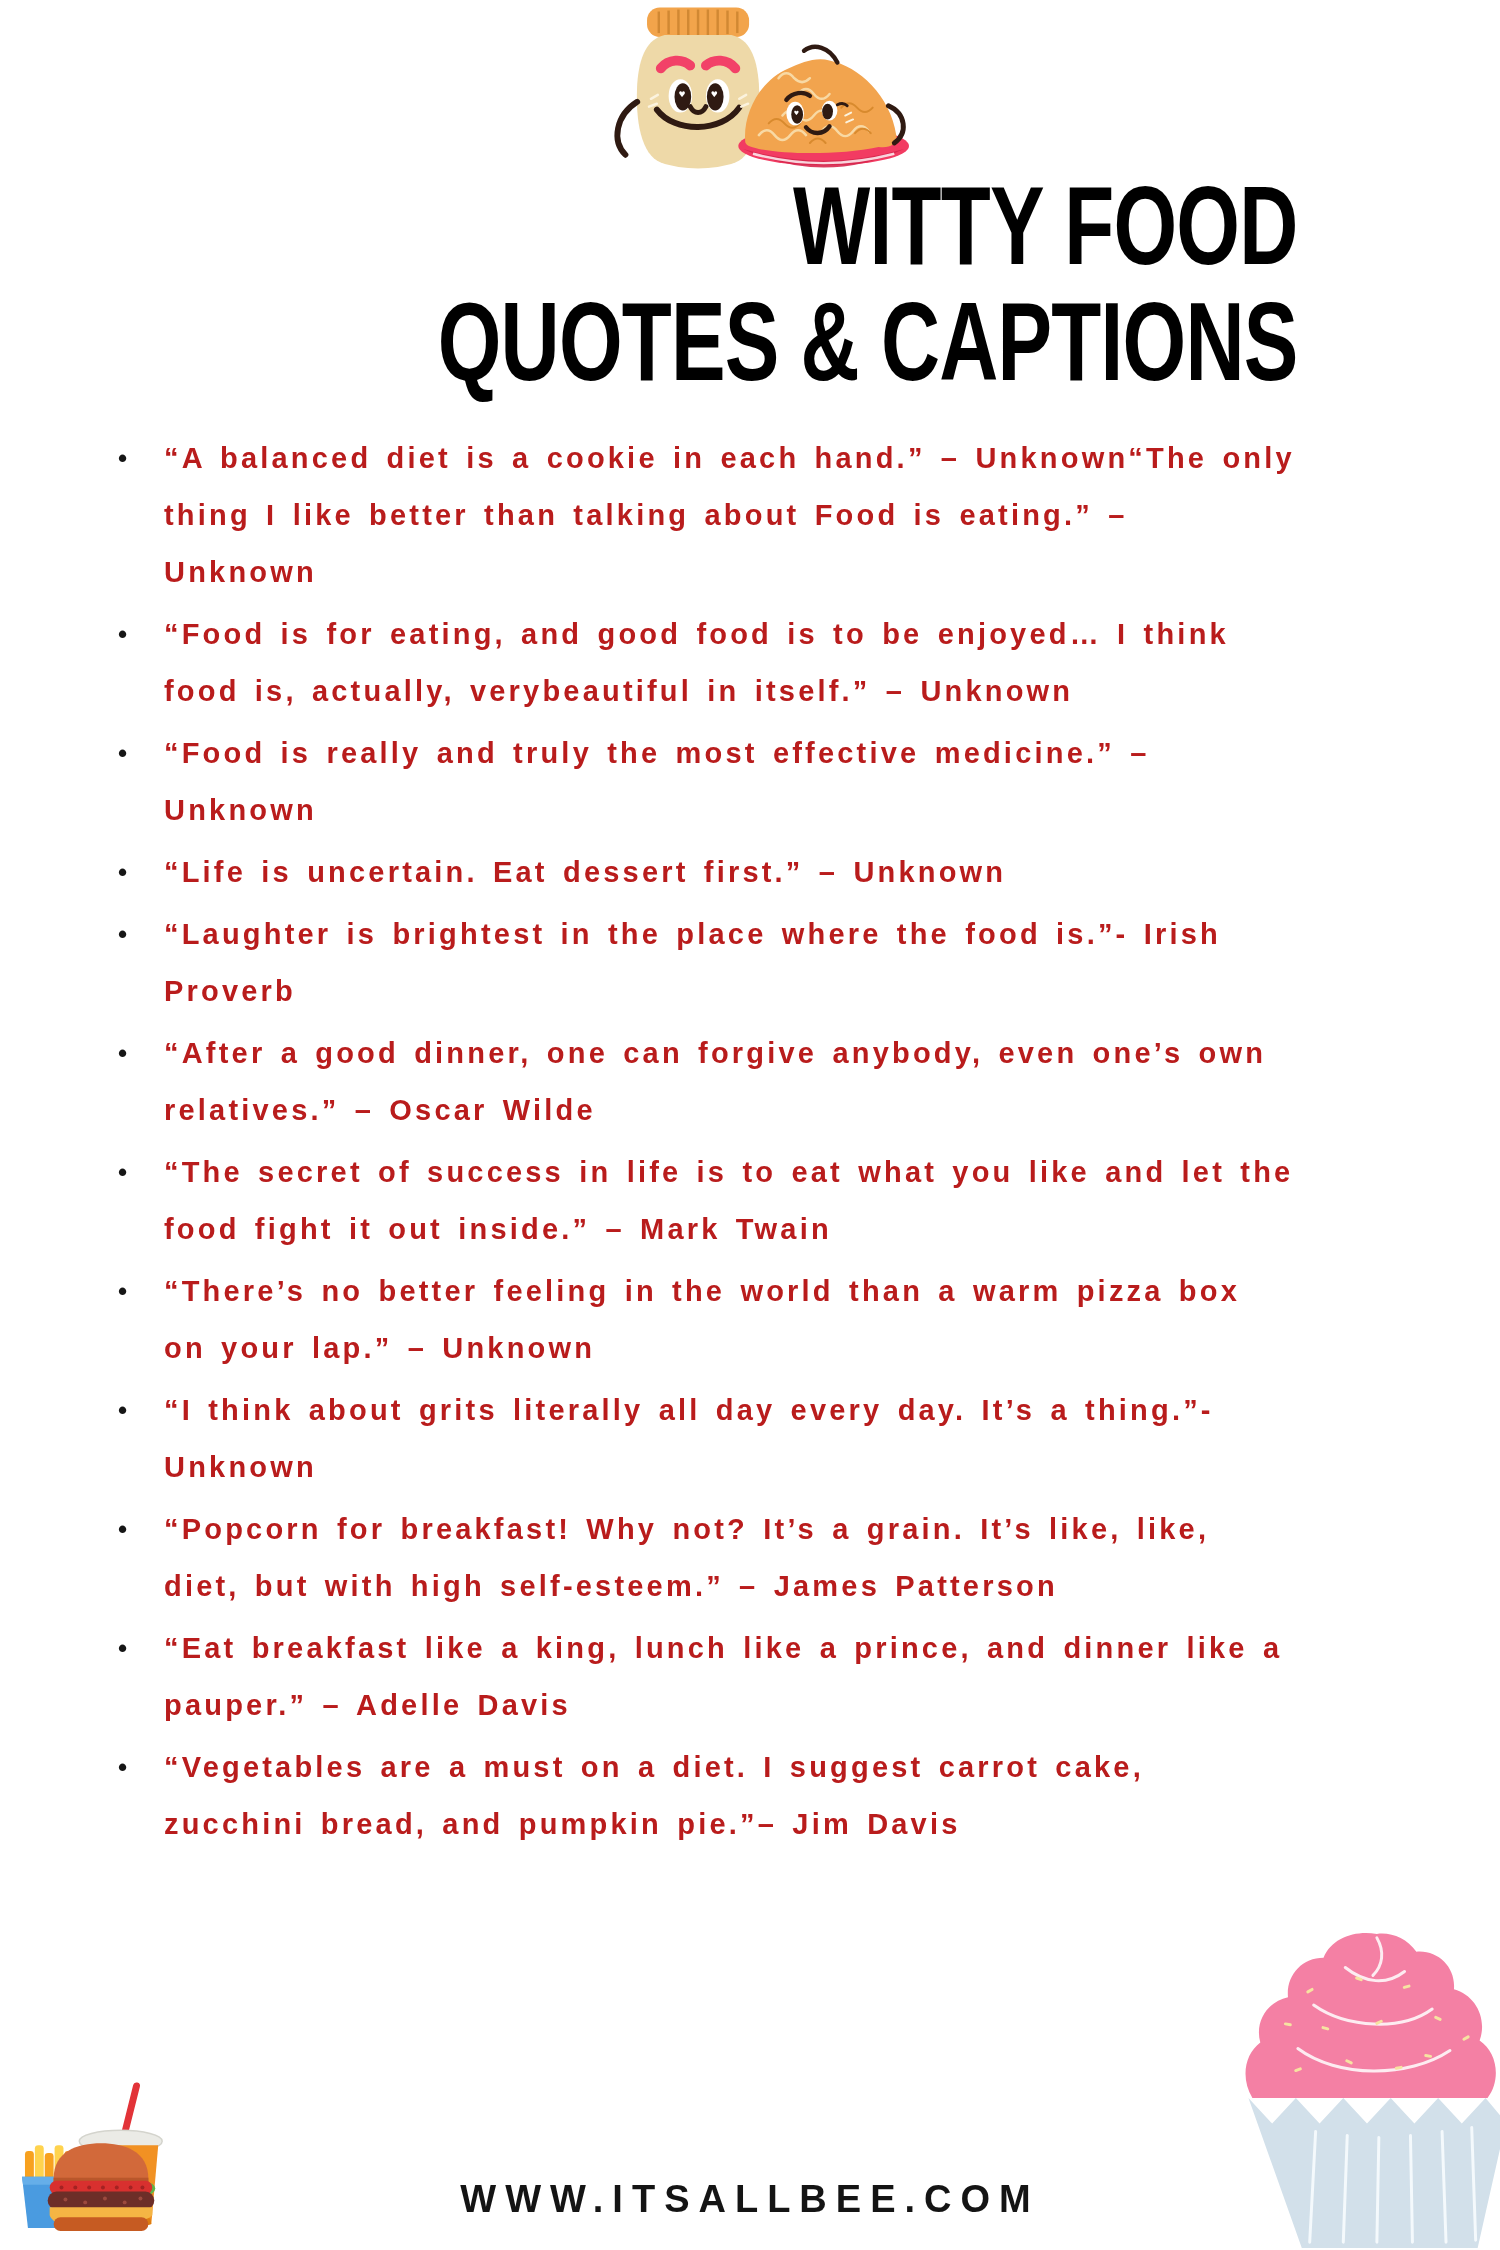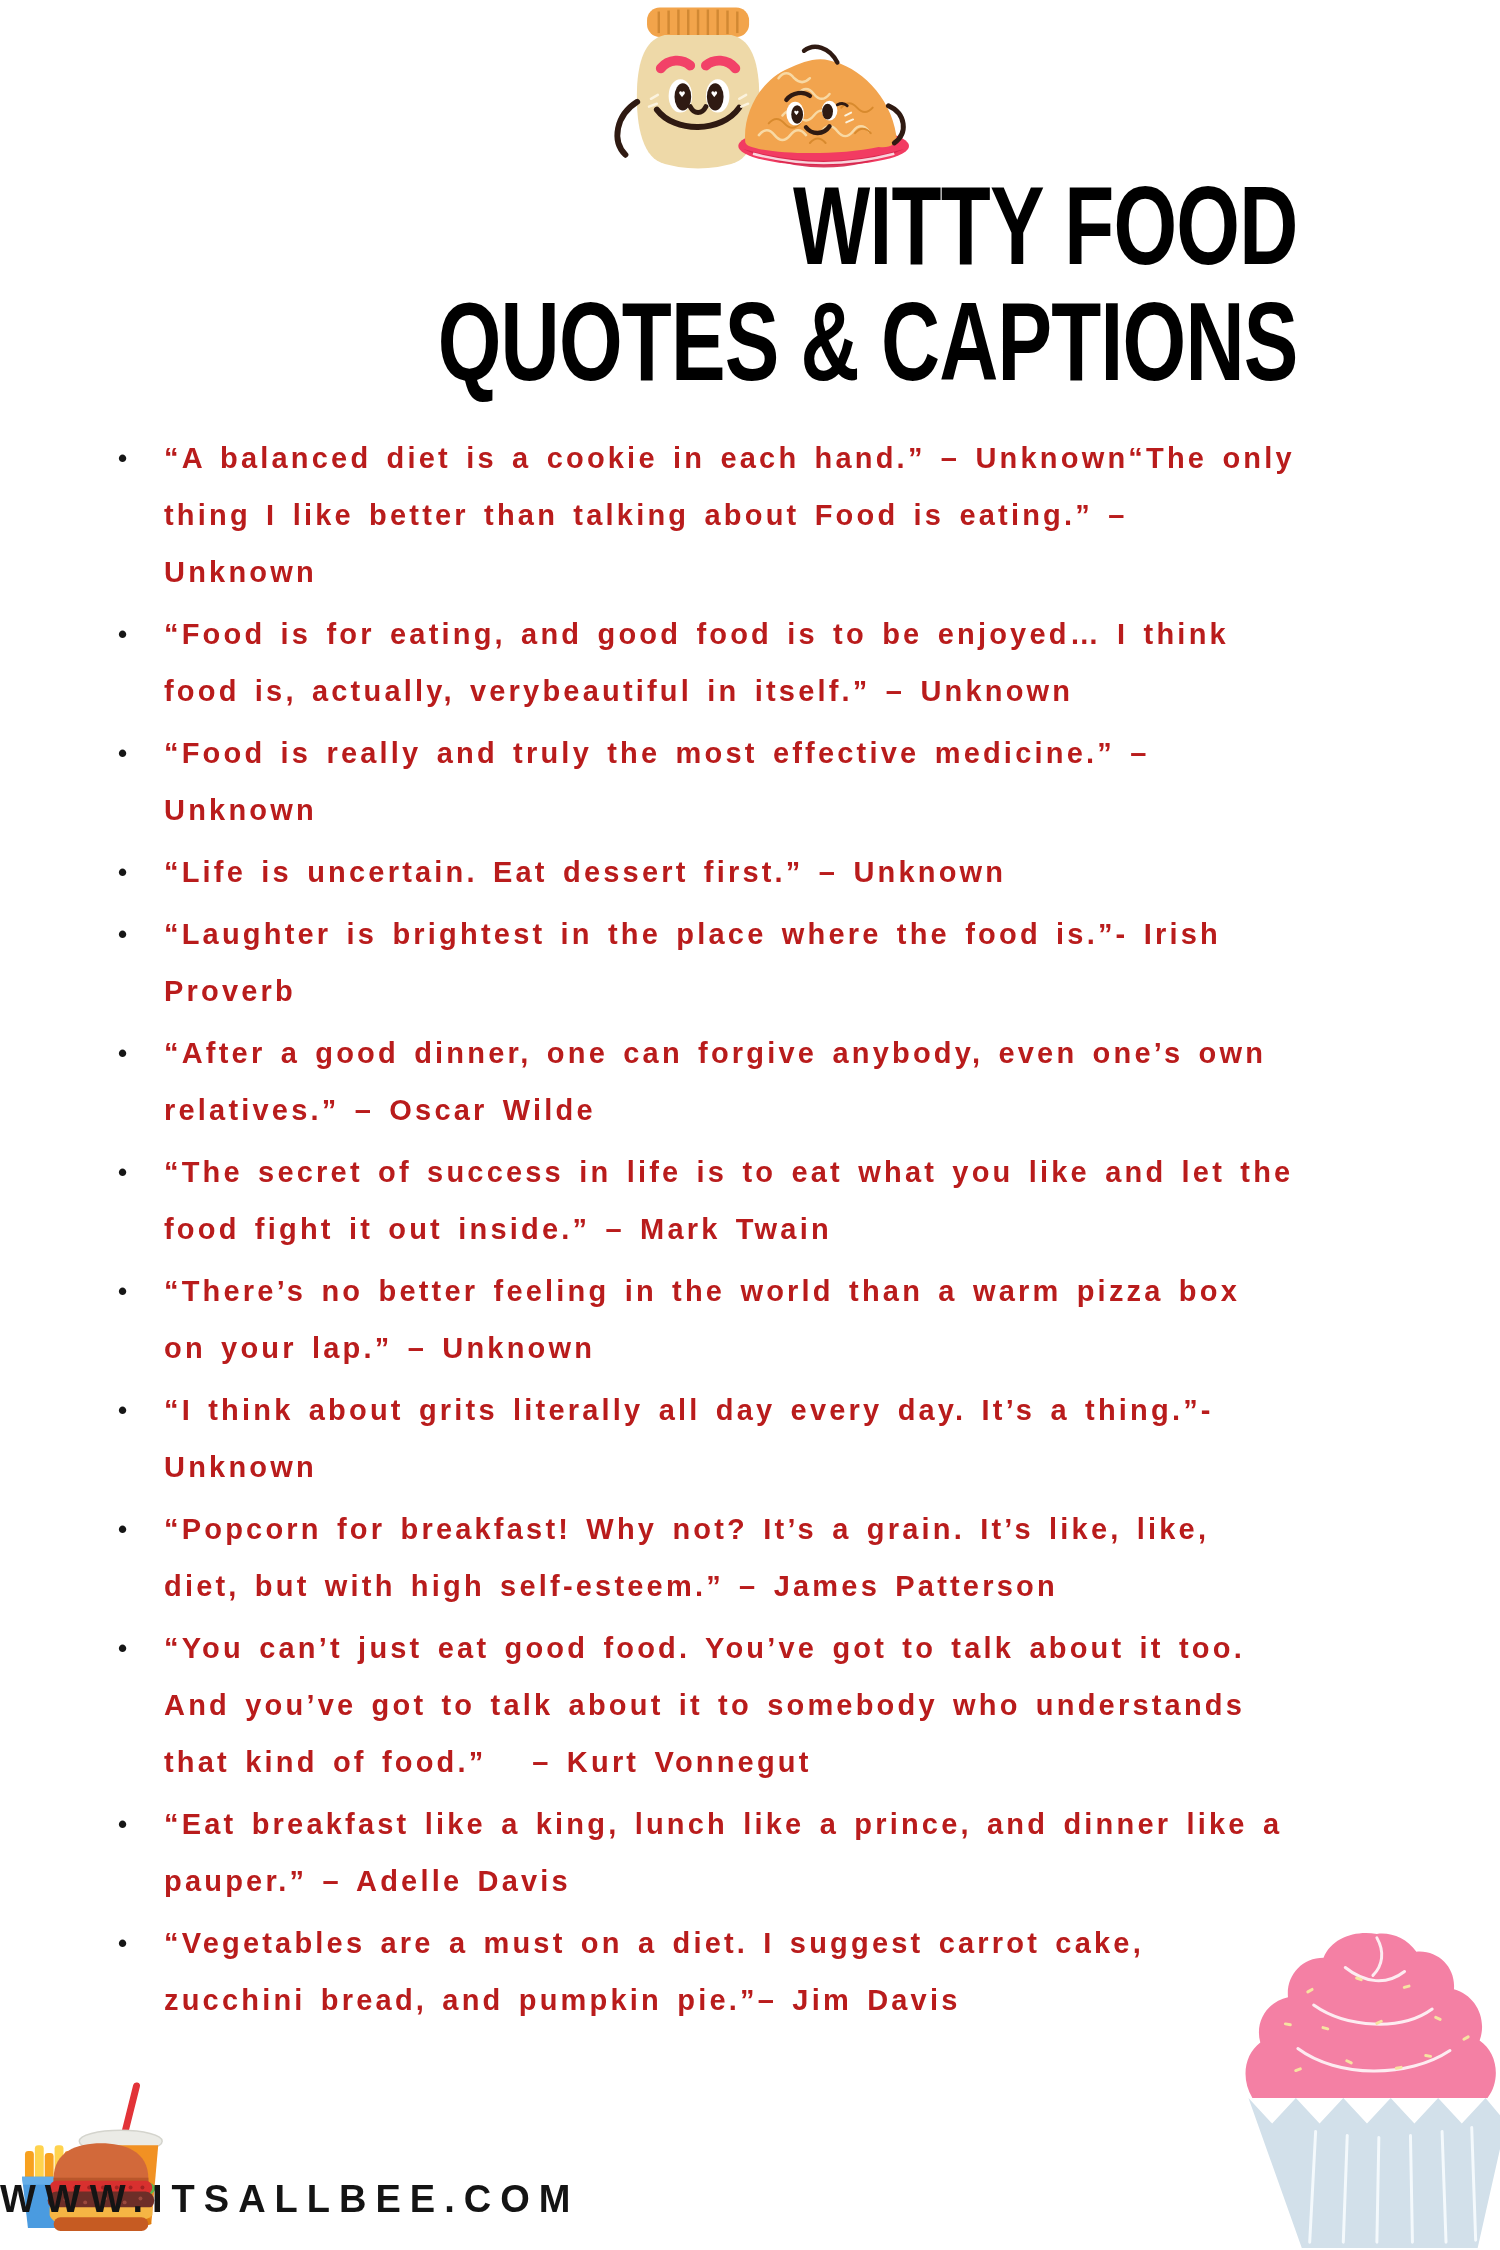--- a/index.html
+++ b/index.html
@@ -75,21 +75,21 @@
     letter-spacing: 0;
     color: #161616;
   }
 
   
   .footer {
     position: absolute;
     top: 2178px;
     left: 0;
     width: 100%;
-    text-align: left;
+    text-align: center;
     font-size: 38px;
     font-weight: 700;
     letter-spacing: 9px;
     color: #141414;
   }
 
   
   .deco-fastfood {
     position: absolute;
     left: 16px;
@@ -214,23 +214,20 @@
     <li>“After a good dinner, one can forgive anybody, even one’s own
 relatives.” – Oscar Wilde</li>
     <li>“The secret of success in life is to eat what you like and let the
 food fight it out inside.” – Mark Twain</li>
     <li>“There’s no better feeling in the world than a warm pizza box
 on your lap.” – Unknown</li>
     <li>“I think about grits literally all day every day. It’s a thing.”-
 Unknown</li>
     <li>“Popcorn for breakfast! Why not? It’s a grain. It’s like, like,
 diet, but with high self-esteem.” – James Patterson</li>
-    <li>“You can’t just eat good food. You’ve got to talk about it too.
-And you’ve got to talk about it to somebody who understands
-that kind of food.”&nbsp;&nbsp; – Kurt Vonnegut</li>
     <li>“Eat breakfast like a king, lunch like a prince, and dinner like a
 pauper.” – Adelle Davis</li>
     <li>“Vegetables are a must on a diet. I suggest carrot cake,
 zucchini bread, and pumpkin pie.”– Jim Davis</li>
   </ul>
 
   <div class="deco-fastfood">
     <svg viewBox="0 0 170 155" width="168" height="153">
 
       <line x1="122" y1="6" x2="109" y2="58" stroke="#e23338" stroke-width="7" stroke-linecap="round"></line>

